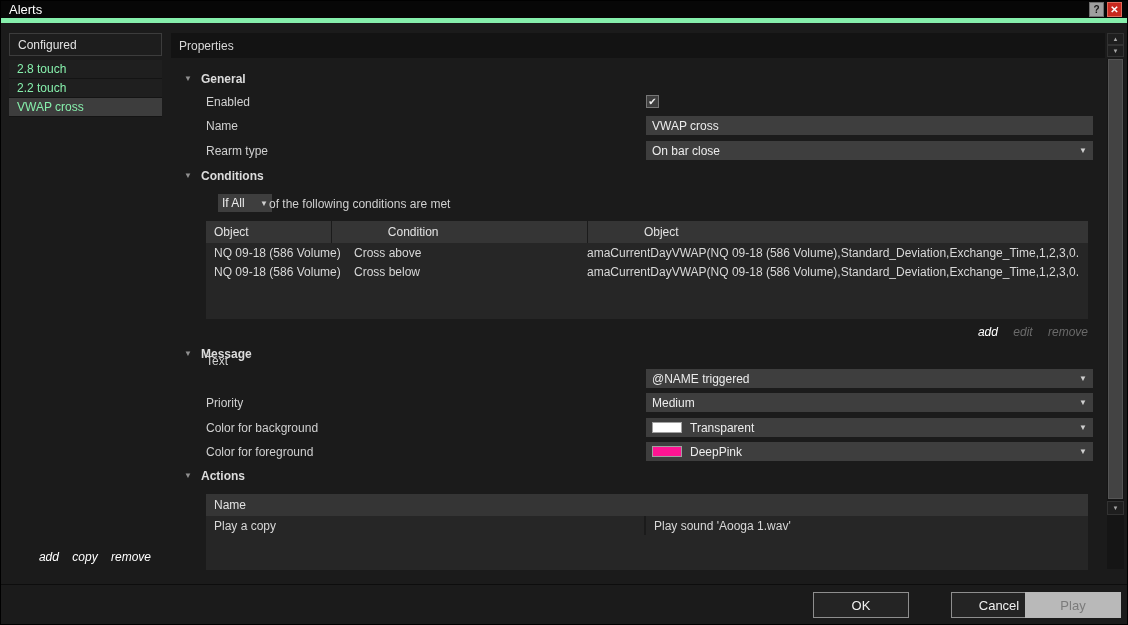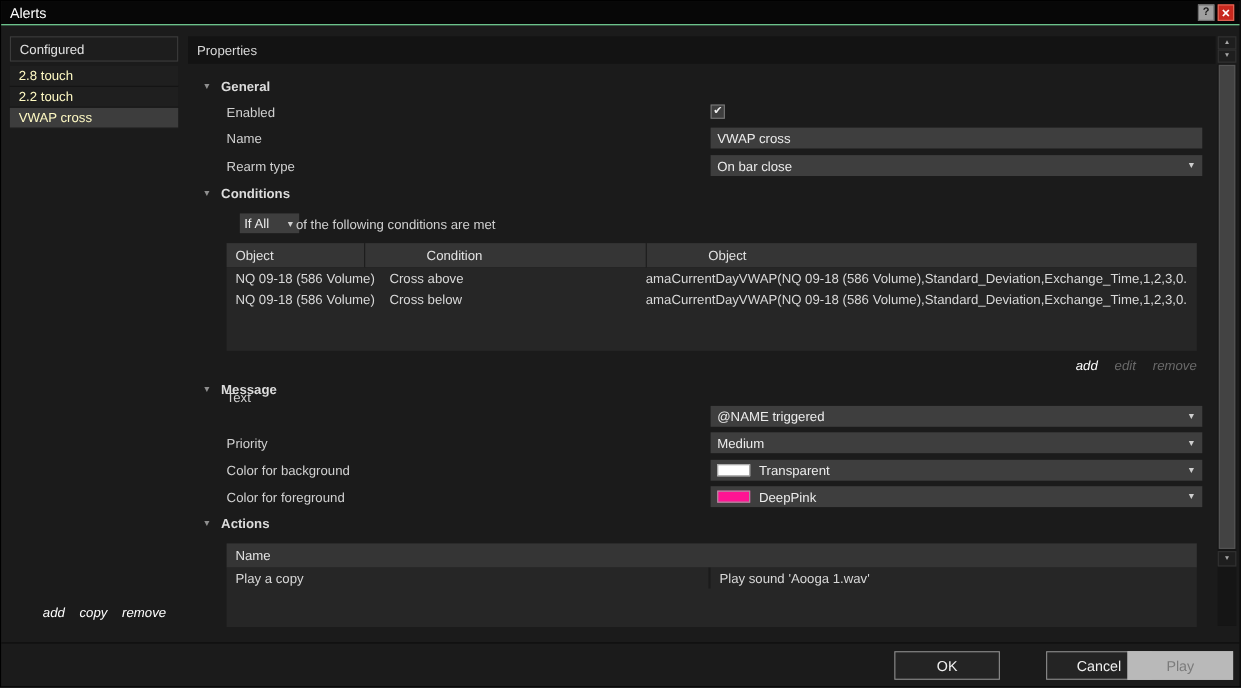--- a/index.html
+++ b/index.html
@@ -4,32 +4,32 @@
 <style>
   * { margin:0; padding:0; box-sizing:border-box; }
   html,body { background:#333; }
   .window {
     position:relative; width:1128px; height:625px; background:#1b1b1b;
     font-family:"Liberation Sans", sans-serif; font-size:12px; color:#d6d6d6;
     overflow:hidden; border:1px solid #000;
   }
   
   .titlebar { position:absolute; left:0; top:0; width:100%; height:22px; background:#070707;
-    display:flex; align-items:center; padding:0 5px 0 8px; border-bottom:1px solid #86efac; }
+    display:flex; align-items:center; padding:0 5px 0 8px; border-bottom:5px solid #86efac; }
   .title { color:#ffffff; font-size:13px; }
   .tb-btns { margin-left:auto; display:flex; gap:3px; }
   .tb-btn { width:15px; height:15px; display:flex; align-items:center; justify-content:center;
     font-size:10px; font-weight:bold; cursor:default; }
   .tb-btn.help { background:#9f9f9f; color:#161616; border:1px solid #6f6f6f; }
   .tb-btn.close { background:#c8281e; color:#fff; border:1px solid #e06a5a; }
   
   .cfg-header { position:absolute; left:8px; top:32px; width:153px; height:23px; background:#1d1d1d;
     border:1px solid #3c3c3c; display:flex; align-items:center; padding-left:8px; color:#e2e2e2; }
   .cfg-list { position:absolute; left:8px; top:59px; width:153px; }
-  .list-item { height:19px; line-height:19px; padding-left:8px; color:#fef9c3;
+  .list-item { height:19px; line-height:19px; padding-left:8px; color:#86efac;
     background:#1f1f1f; border-bottom:1px solid #141414; cursor:default; }
   .list-item.selected { background:#3d3d3d; }
   .cfg-actions { position:absolute; left:8px; top:549px; width:142px; text-align:right;
     font-style:italic; color:#ececec; }
   .cfg-actions .link { margin-left:10px; cursor:default; }
   
   .props-header { position:absolute; left:170px; top:32px; width:934px; height:25px; background:#131313;
     display:flex; align-items:center; padding-left:8px; color:#d8d8d8; }
   .hdr-scroll { position:absolute; left:1106px; top:32px; width:17px; height:25px; }
   .hdr-scroll .sbtn { width:17px; height:12px; background:#1e1e1e; border:1px solid #323232;

